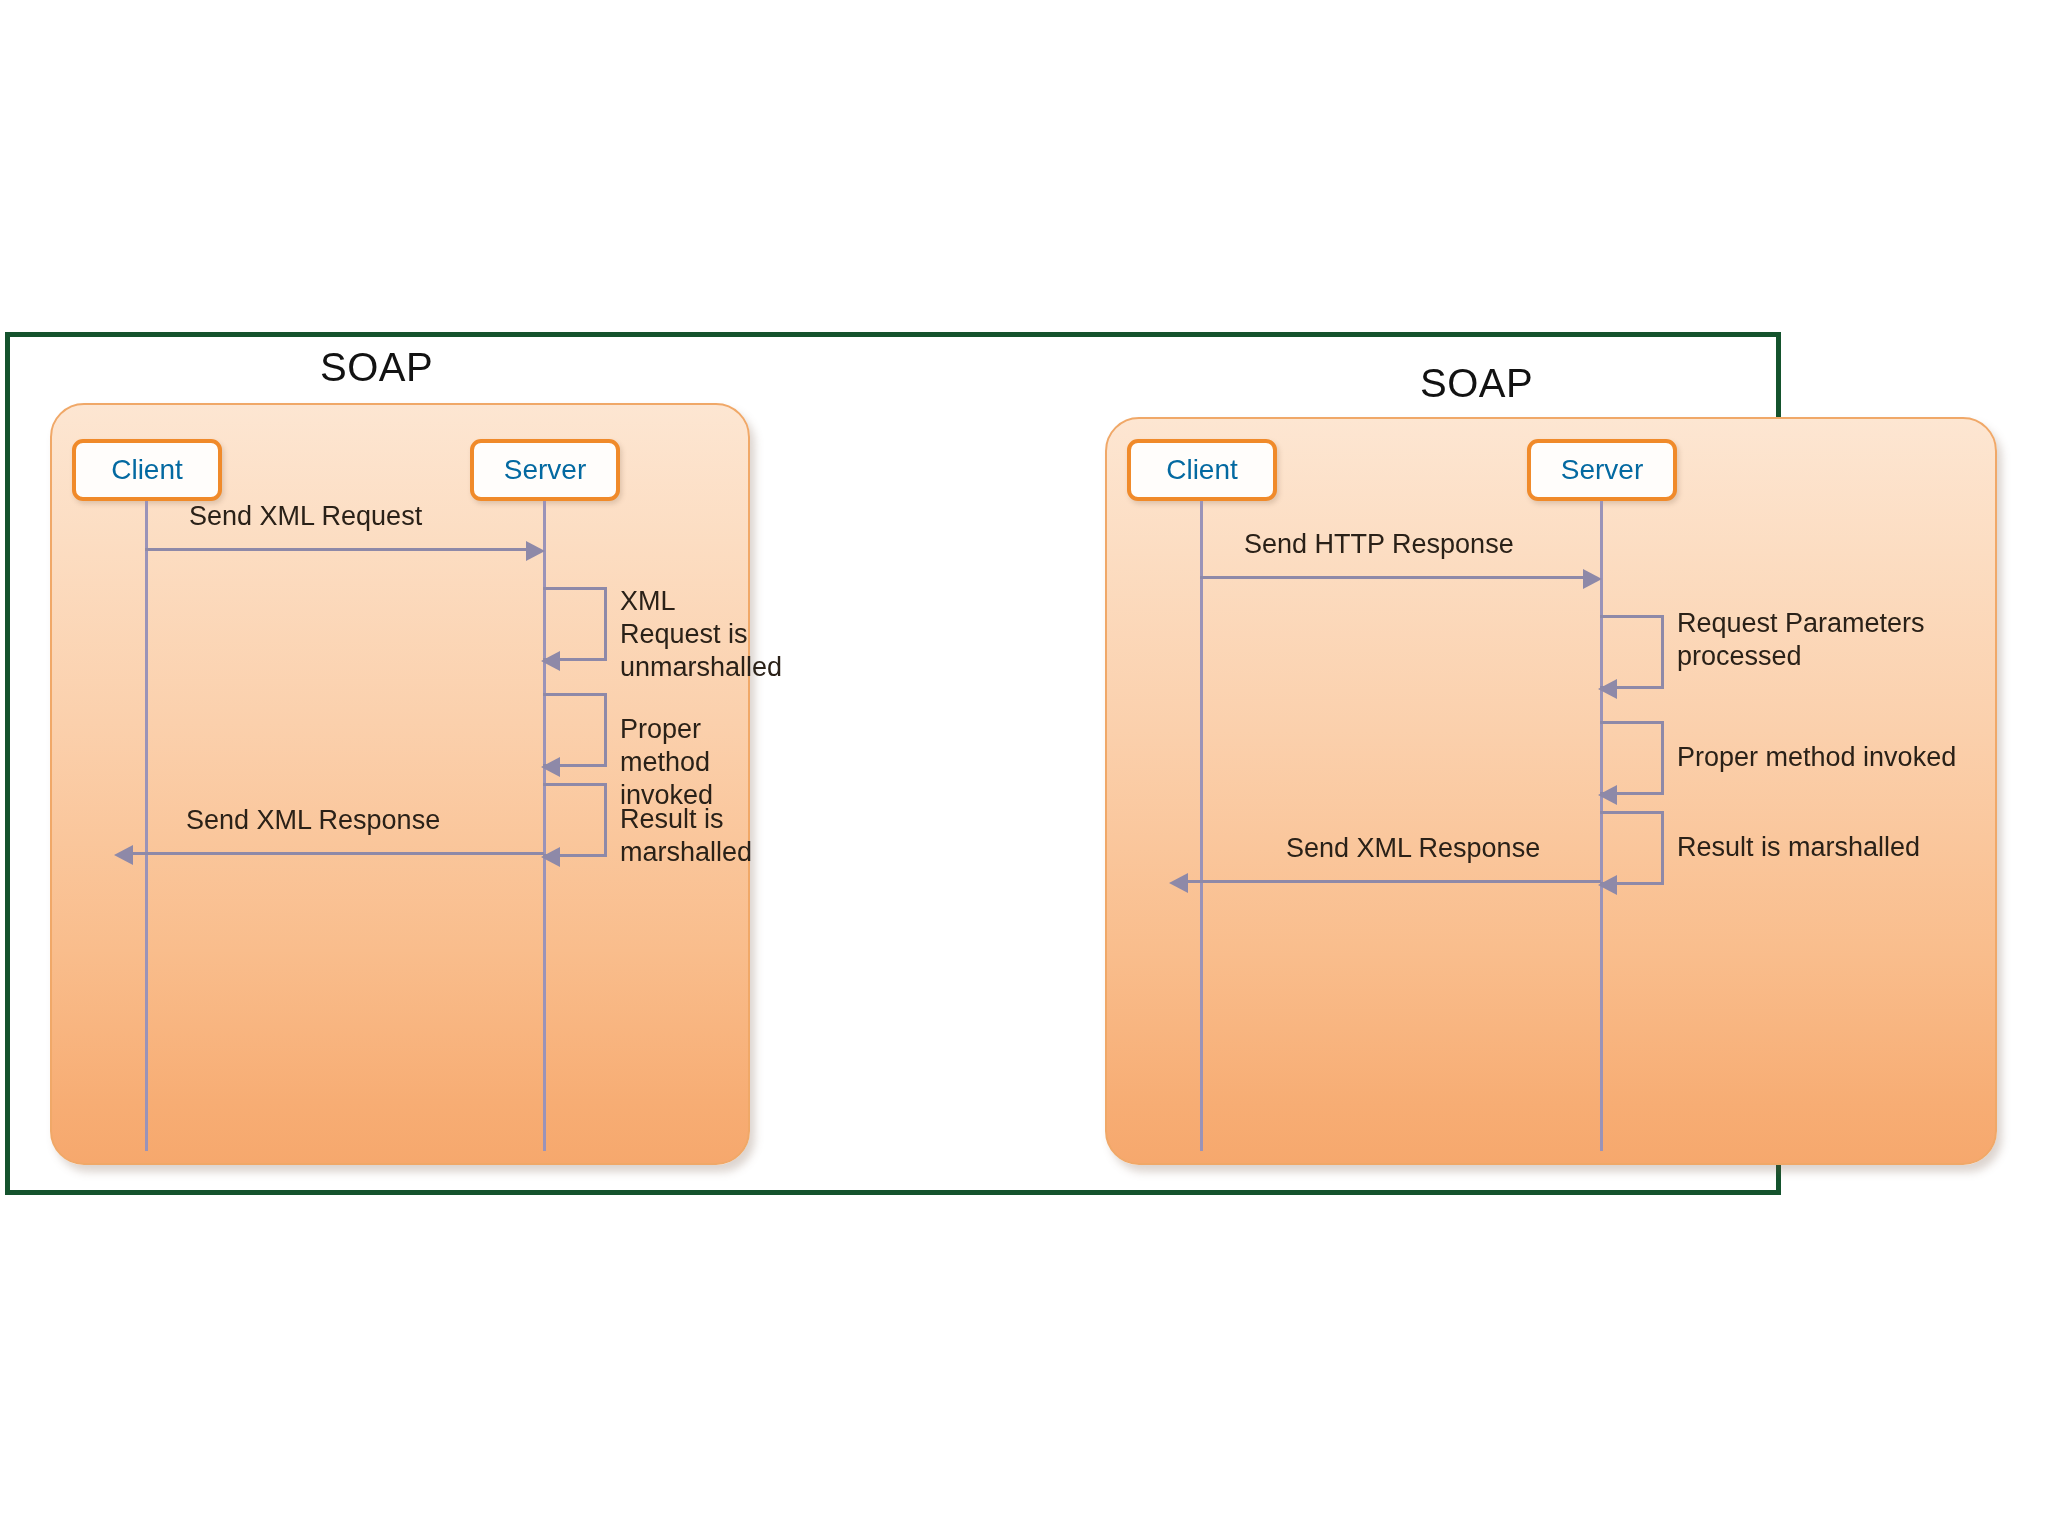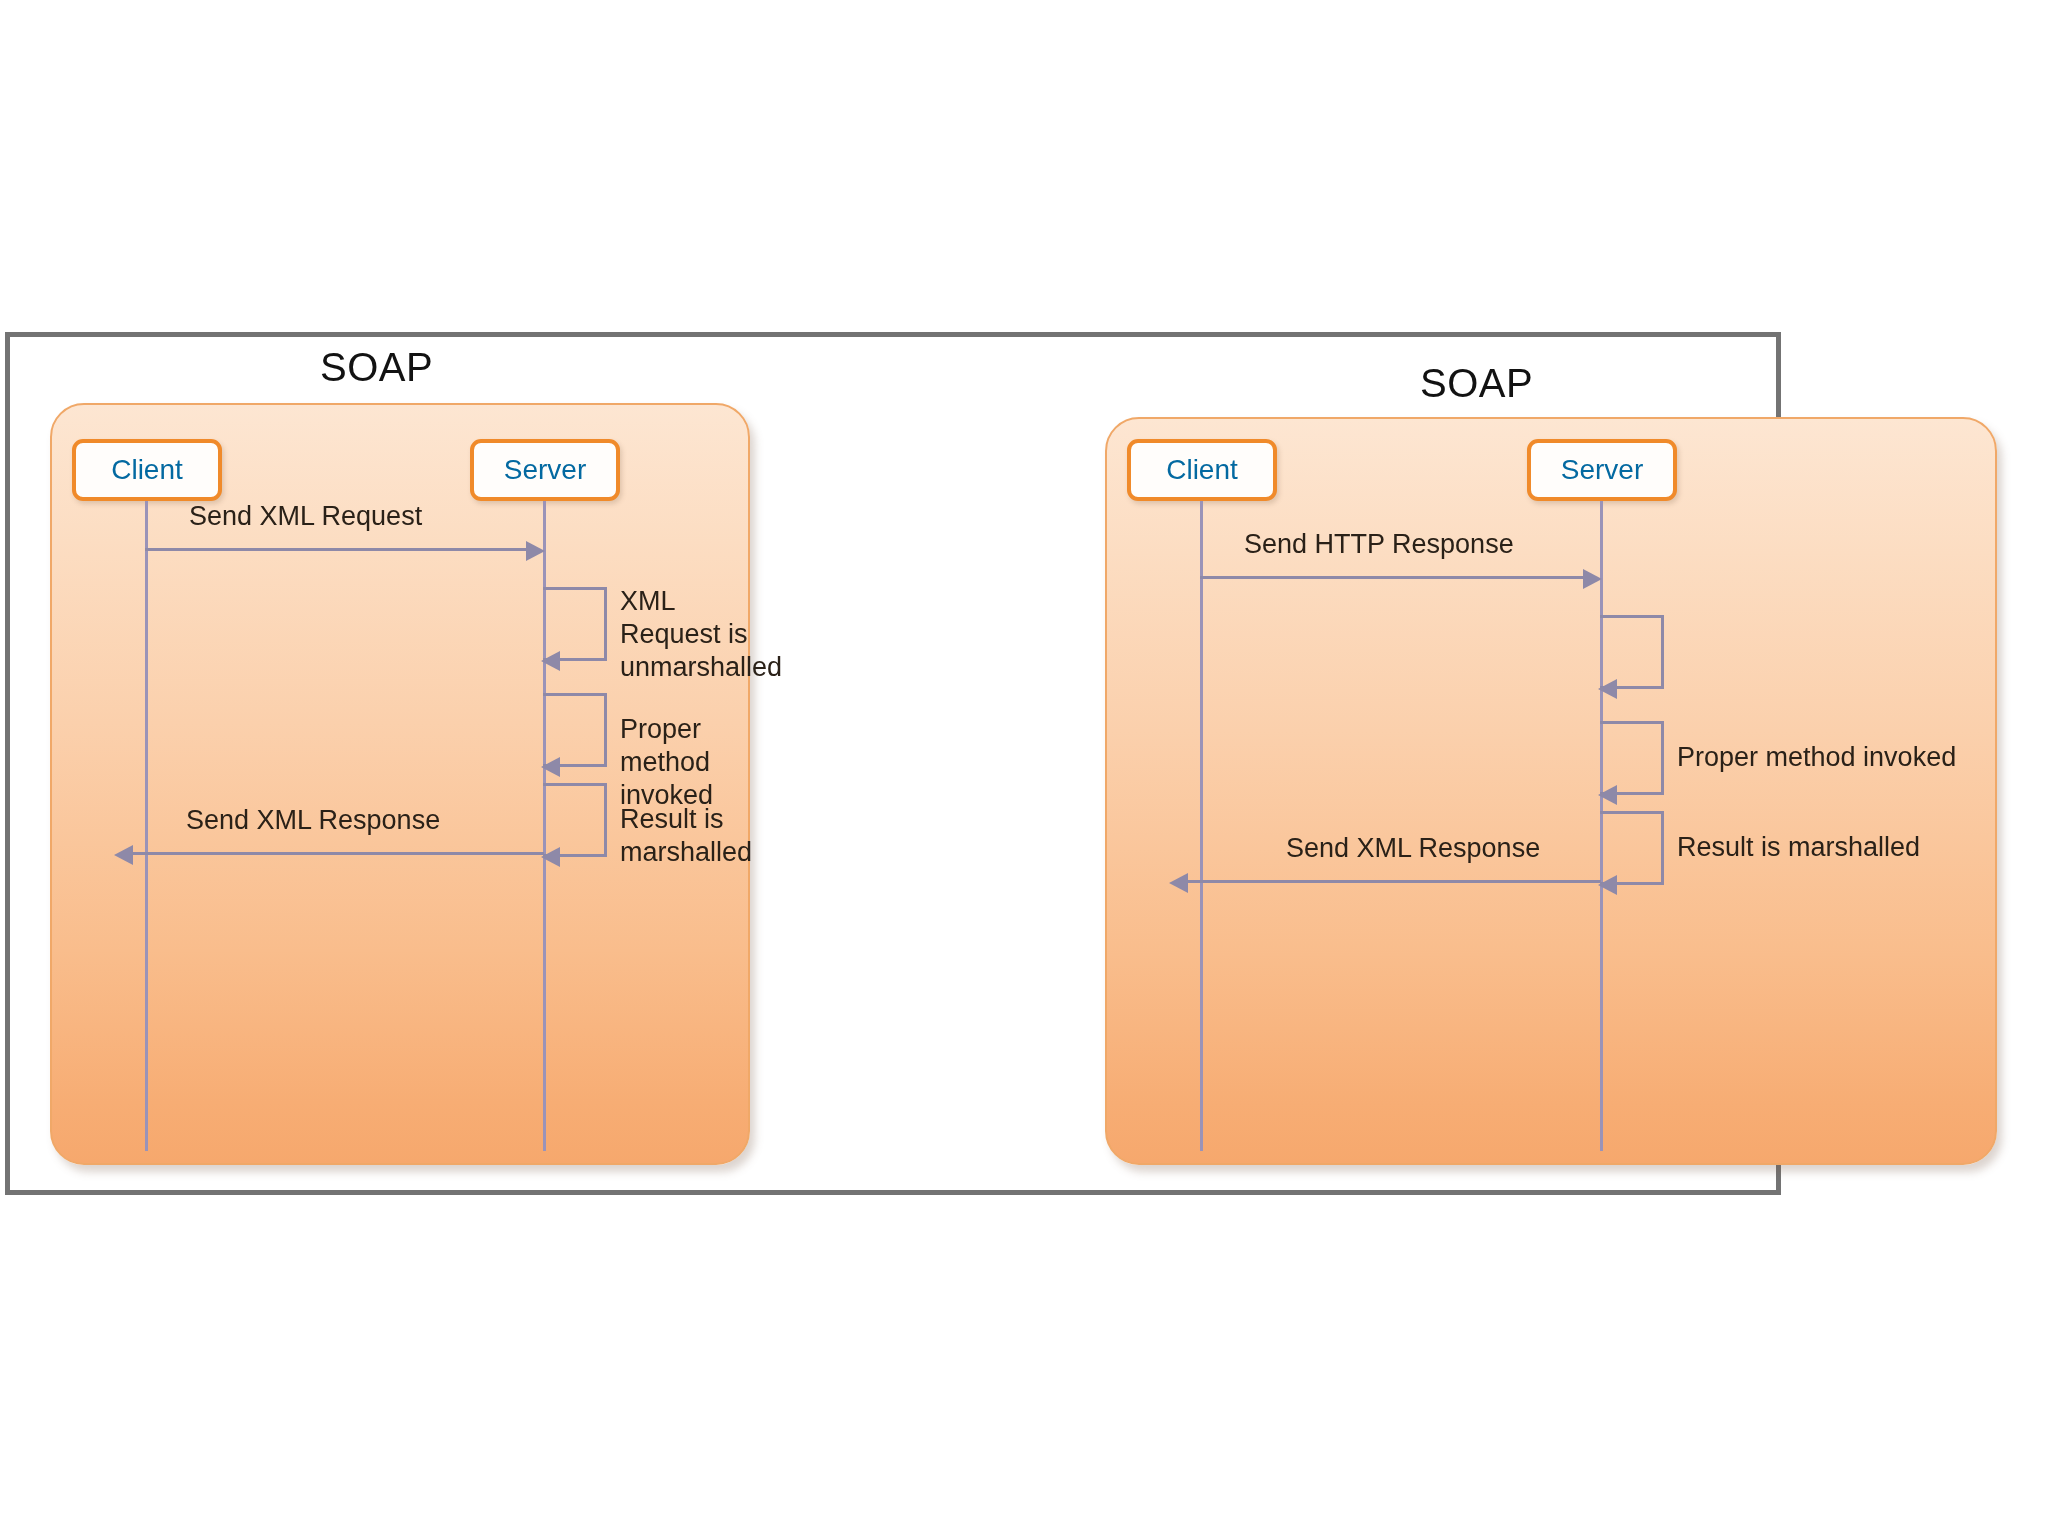--- a/index.html
+++ b/index.html
@@ -16,21 +16,21 @@
   }
 
   
   #diagram-frame {
     position: absolute;
     left: 5px;
     top: 332px;
     width: 1776px;
     height: 863px;
     box-sizing: border-box;
-    border: 5px solid #737373;
+    border: 5px solid #14532d;
     background: #ffffff;
   }
 
   
   .panel {
     position: absolute;
     border-radius: 34px;
     background: linear-gradient(to bottom,
                 #fde6d2 0%,
                 #fcddc2 18%,
@@ -188,20 +188,22 @@
 
     <div class="lifeline" style="left:93px; top:82px; height:650px;"></div>
     <div class="lifeline" style="left:493px; top:82px; height:650px;"></div>
 
     <div class="msg-label" style="left:118px; top:110px;">Send HTTP Response</div>
     <div class="msg-line" style="left:93px; top:157px; width:387px;"></div>
     <div class="arrow-right" style="left:476px; top:150px;"></div>
 
     <div class="selfcall" style="left:493px; top:196px; width:64px; height:74px;"></div>
     <div class="selfcall-arrow" style="left:491px; top:260px;"></div>
+    <div class="note" style="left:570px; top:188px;">Request Parameters
+processed</div>
 
     <div class="selfcall" style="left:493px; top:302px; width:64px; height:74px;"></div>
     <div class="selfcall-arrow" style="left:491px; top:366px;"></div>
     <div class="note" style="left:570px; top:322px;">Proper method invoked</div>
 
     <div class="selfcall" style="left:493px; top:392px; width:64px; height:74px;"></div>
     <div class="selfcall-arrow" style="left:491px; top:456px;"></div>
     <div class="note" style="left:570px; top:412px;">Result is marshalled</div>
 
     <div class="msg-label" style="left:160px; top:414px;">Send XML Response</div>

